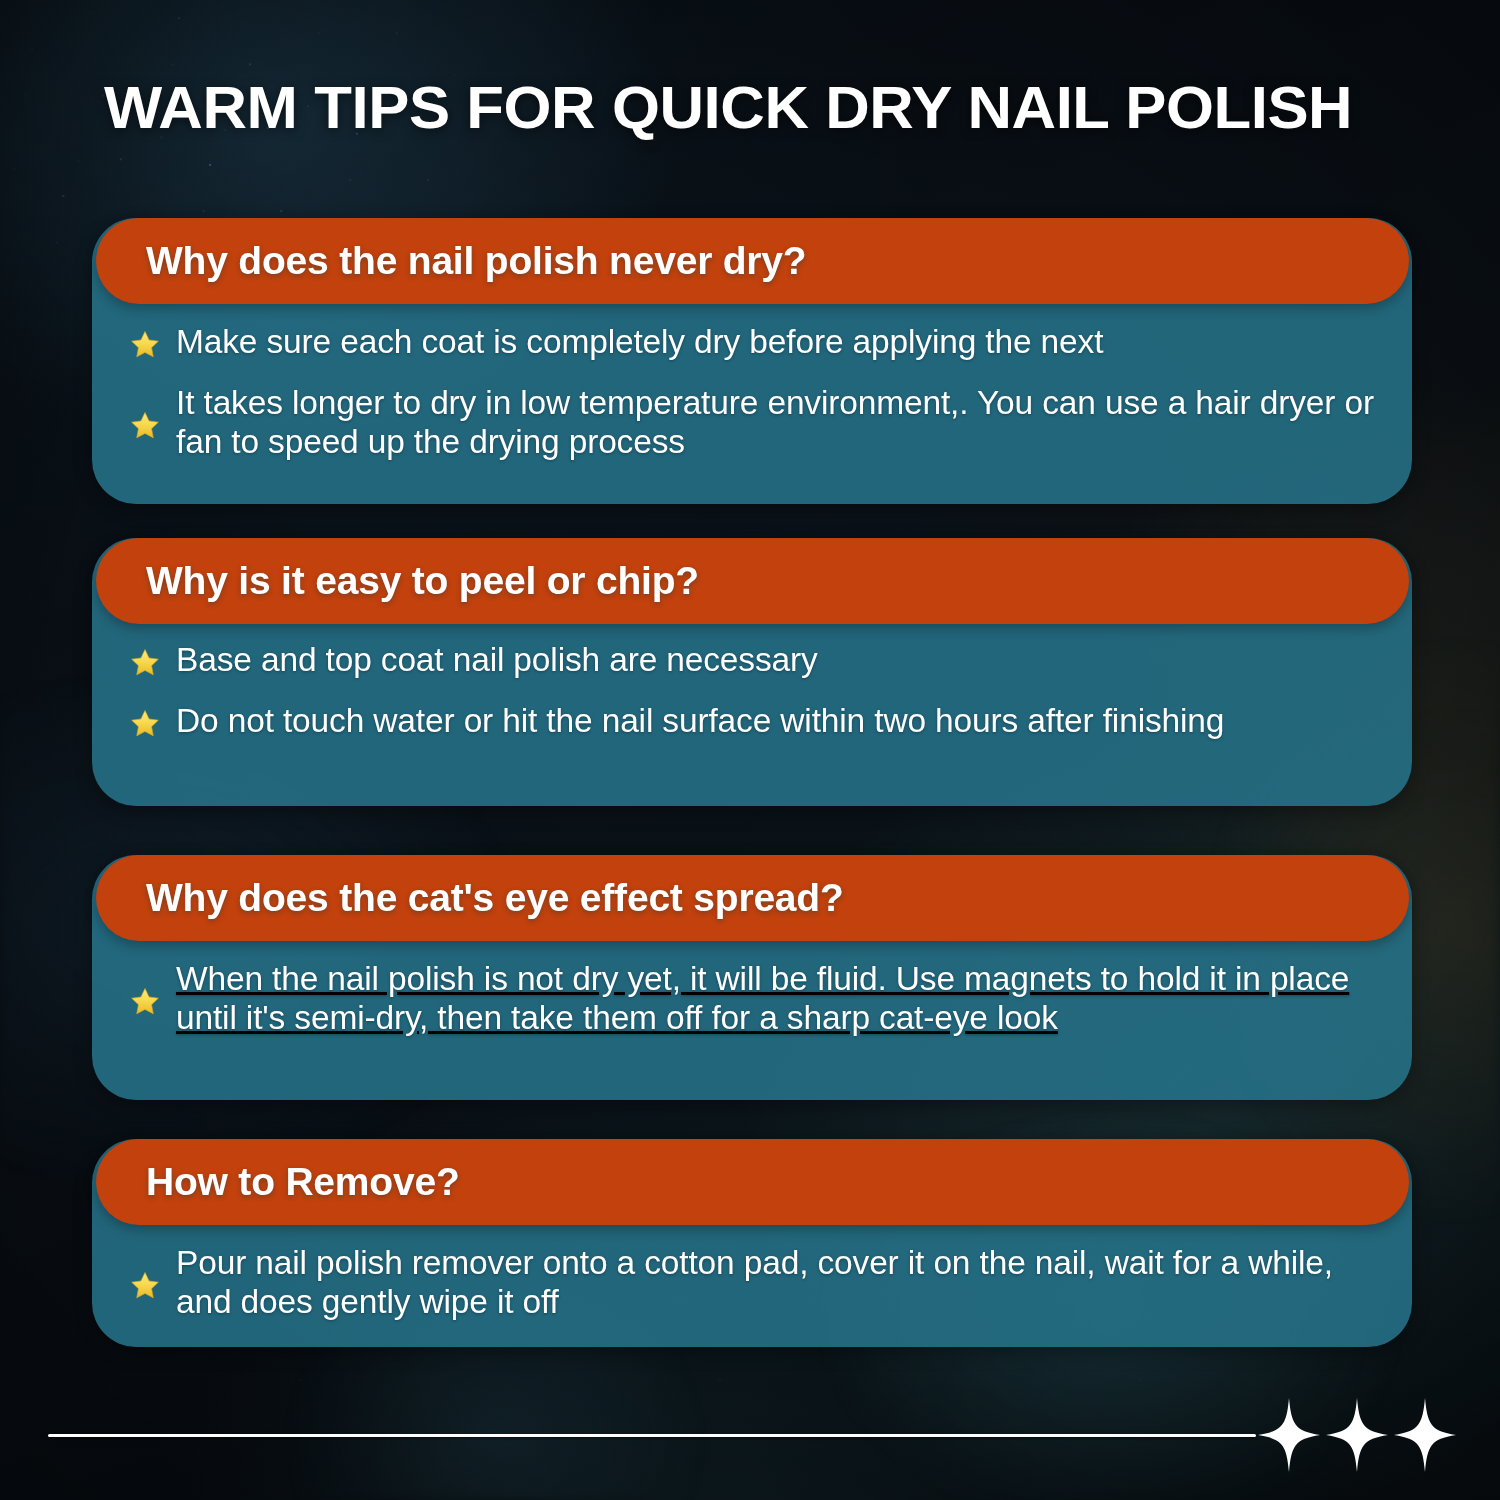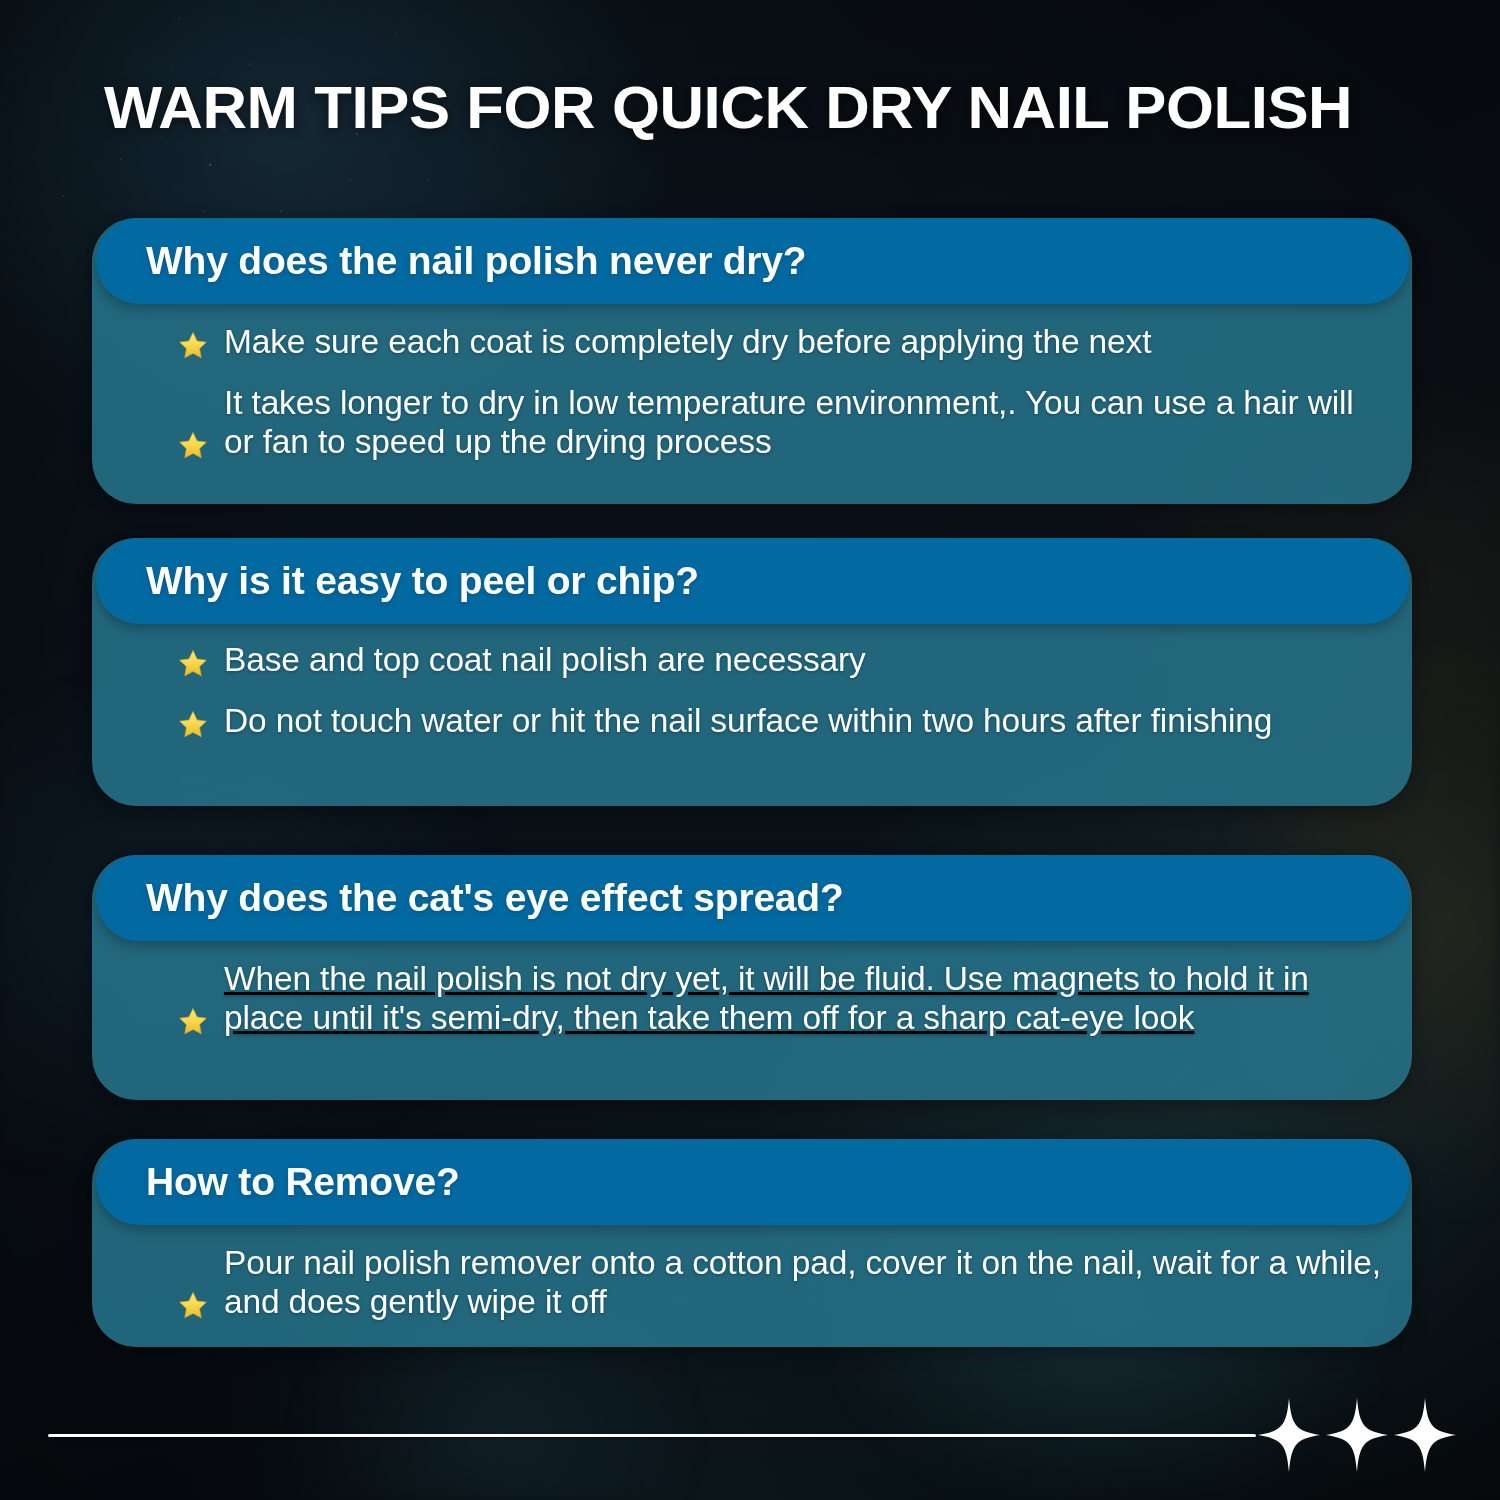--- a/index.html
+++ b/index.html
@@ -103,45 +103,44 @@
     position:absolute; left:0; top:0;
     width:1320px;
     background:rgba(39,117,140,.86);
     border-radius:44px;
     box-shadow:0 6px 18px rgba(0,0,0,.33);
   }
 
   .sec-header{
     position:absolute; left:4px; top:0;
     width:1313px; height:86px;
-    background:#0369a1;
+    background:#c2410c;
     border-radius:43px;
     box-shadow:0 5px 12px rgba(0,0,0,.26);
     display:flex; align-items:center;
   }
   .sec-header-label{
     margin-left:50px;
     font-family:"Liberation Sans", sans-serif;
     font-weight:700;
     font-size:39px;
     color:#ffffff;
     letter-spacing:-0.2px;
     white-space:nowrap;
     text-shadow:0 2px 5px rgba(0,60,80,.38);
   }
 
   .bullets{ position:absolute; left:0; width:1320px; }
 
   .bullet{
     position:relative;
     display:flex;
-    align-items:flex-end;
+    align-items:center;
     padding-left:38px;
     padding-right:20px;
-    margin-left:48px;
   }
   .star-icon{
     flex:0 0 auto;
     width:30px; height:30px;
     margin-top:7px;
     margin-right:16px;
   }
   .bullet-text{
     font-family:"Liberation Sans", sans-serif;
     font-weight:400;
@@ -212,21 +211,21 @@
                   <defs>
                     <linearGradient id="sg" x1="0" y1="0" x2="0" y2="1">
                       <stop offset="0%" stop-color="#fde97a"></stop>
                       <stop offset="48%" stop-color="#f7d84f"></stop>
                       <stop offset="100%" stop-color="#e8bb28"></stop>
                     </linearGradient>
                   </defs>
                   <path d="M16 1.6 L20.3 10.6 L30.2 11.9 L23 18.8 L24.8 28.6 L16 23.9 L7.2 28.6 L9 18.8 L1.8 11.9 L11.7 10.6 Z" fill="url(#sg)" stroke="#d9a91d" stroke-width="0.7" stroke-linejoin="round"></path>
                 </svg>
               </span>
-              <span class="bullet-text">It takes longer to dry in low temperature environment,. You can use a hair will or fan to speed up the drying process</span>
+              <span class="bullet-text">It takes longer to dry in low temperature environment,. You can use a hair dryer or fan to speed up the drying process</span>
             </div>
           </div>
         </div>
         <div class="section" style="top: 538px; height: 208px;">
           <div class="sec-body" style="height: 268px;"></div>
           <div class="sec-header">
             <span class="sec-header-label">Why is it easy to peel or chip?</span>
           </div>
           <div class="bullets" style="top: 102px;">
             <div class="bullet">

